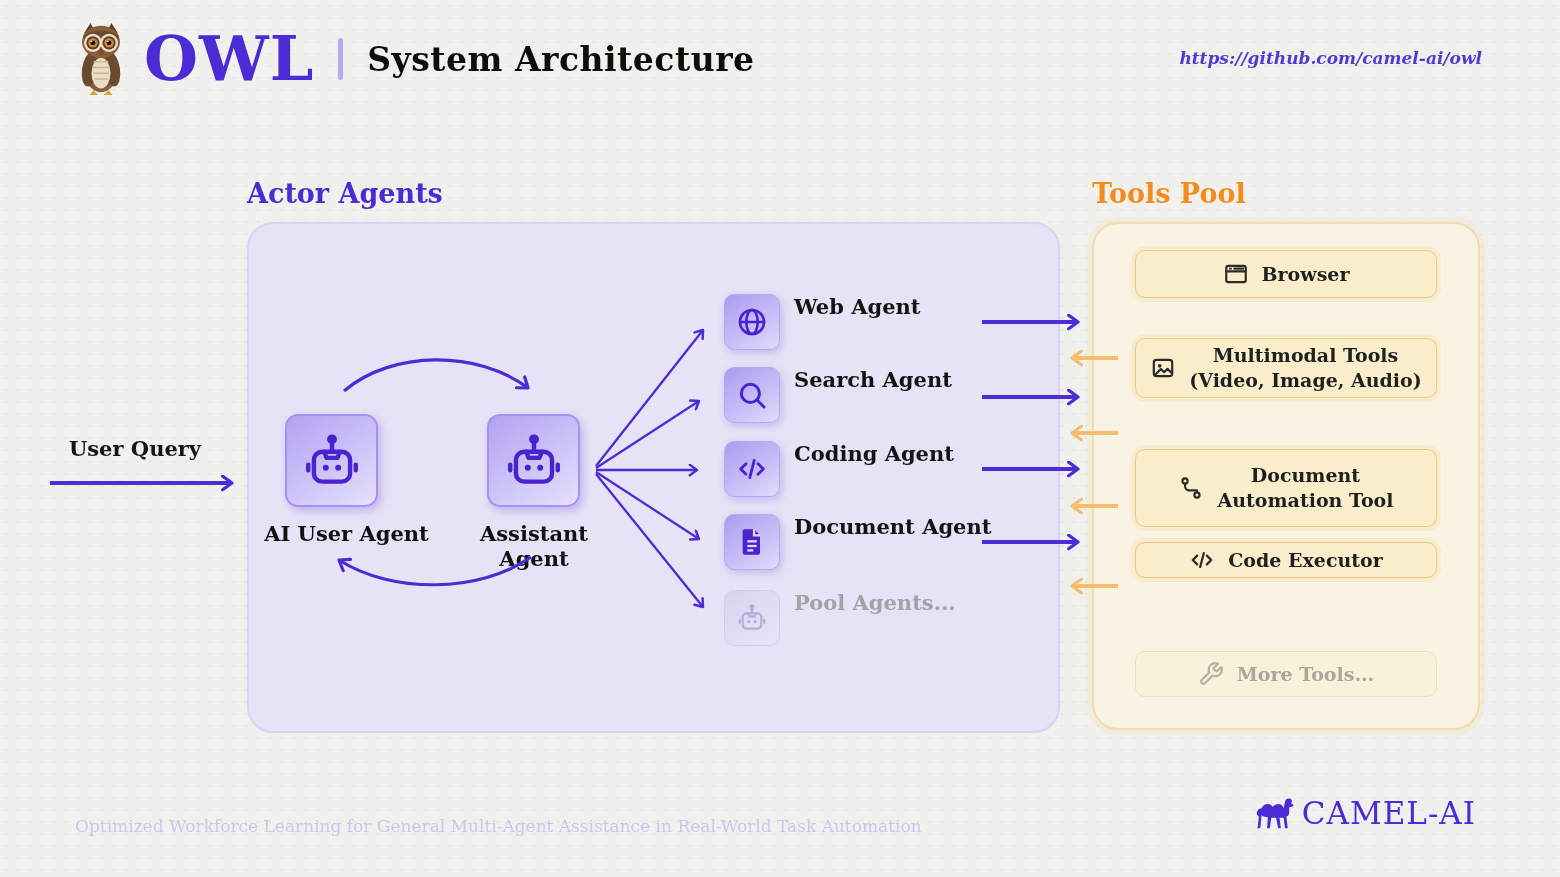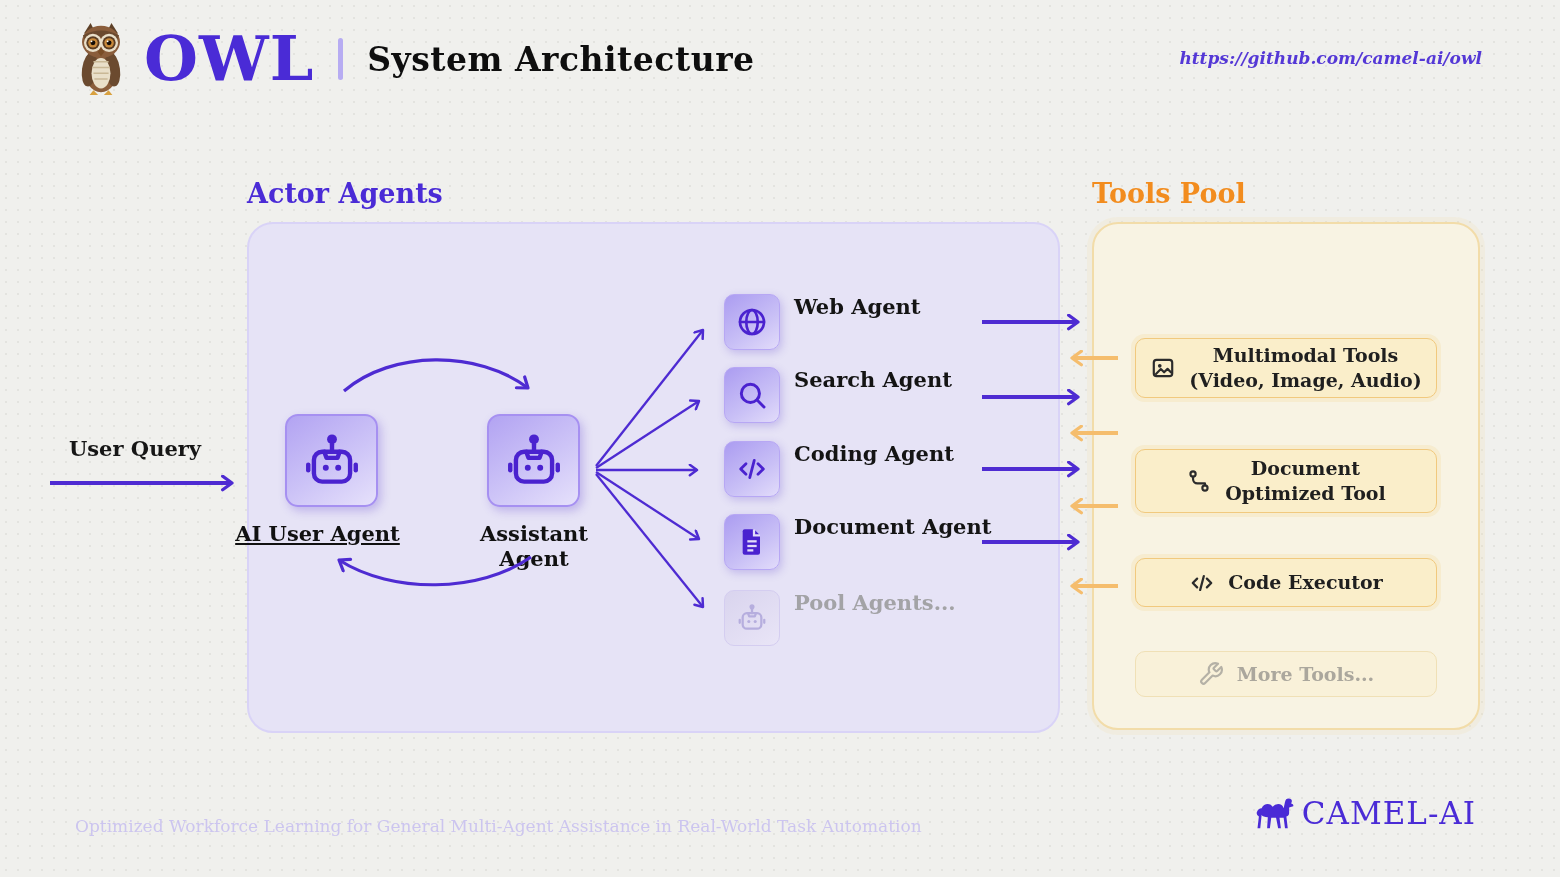--- a/index.html
+++ b/index.html
@@ -41,21 +41,21 @@
 
   
   .robot-tile { width:93px; height:93px; border-radius:13px;
     background:linear-gradient(145deg,#b2a3f2 0%,#cdc4f7 55%,#e6e1fb 100%);
     border:2px solid #a690f1; box-shadow:3px 4px 10px rgba(88,58,205,.28);
     display:flex; align-items:center; justify-content:center; }
   .robot-tile svg { width:62px; height:62px; color:#4a22cf; }
   .tile-ai-user { left:285px; top:414px; }
   .tile-assistant { left:487px; top:414px; }
   .robot-label { top:521px; text-align:center; font-size:21px; font-weight:bold; color:#111; }
-  .label-ai-user { left:224px; width:187px;text-decoration:underline; }
+  .label-ai-user { left:253px; width:187px; }
   .label-assistant { left:443px; width:182px; }
 
   
   .agent-row { left:724px; display:flex; gap:14px; height:56px; }
   .agent-tile { width:56px; height:56px; border-radius:10px; flex:0 0 auto;
     background:linear-gradient(145deg,#a röhre 0,#fff 0); 
     background:linear-gradient(145deg,#ab9cf1 0%,#c9c0f6 60%,#e2dcfa 100%);
     border:1.5px solid #b7a7f4; box-shadow:2px 3px 8px rgba(88,58,205,.25);
     display:flex; align-items:center; justify-content:center; }
   .agent-tile svg { width:32px; height:32px; color:#4a22cf; }
@@ -205,43 +205,55 @@
         <path d="M9 8.4 l0.9 2.4 h4.2 l0.9 -2.4"></path>
         <circle cx="9.6" cy="14.6" r="1.15" fill="currentColor" stroke="none"></circle>
         <circle cx="14.4" cy="14.6" r="1.15" fill="currentColor" stroke="none"></circle>
         <line x1="2.8" y1="13.4" x2="2.8" y2="15.6"></line>
         <line x1="21.2" y1="13.4" x2="21.2" y2="15.6"></line>
       </svg>
     </span>
     <span class="agent-label">Pool Agents...</span>
   </div>
 
+  <div class="abs tool-card" style="top:250px;height:48px">
+    <svg viewBox="0 0 24 24" fill="none" stroke="currentColor" stroke-width="2" stroke-linecap="round">
+      <rect x="3" y="4.5" width="18" height="15" rx="2"></rect>
+        <line x1="3" y1="9.5" x2="21" y2="9.5"></line>
+      <rect x="5.6" y="6.3" width="2.6" height="1.6" fill="currentColor" stroke="none"></rect>
+      <line x1="10.5" y1="7.1" x2="18.5" y2="7.1"></line>
+    </svg>
+    <span class="tool-text">
+      <span>Browser</span>
+      <span></span>
+    </span>
+  </div>
   <div class="abs tool-card" style="top:338px;height:60px">
     <svg viewBox="0 0 24 24" fill="none" stroke="currentColor" stroke-width="2" stroke-linecap="round" stroke-linejoin="round">
       <rect x="3.5" y="4.5" width="17" height="15" rx="2.5"></rect>
       <circle cx="9" cy="10" r="1.7" fill="currentColor" stroke="none"></circle>
       <path d="M5.5 17.5 l4.5-4.5 3 3 3.2-3.2 3.3 3.3"></path>
     </svg>
     <span class="tool-text">
       <span>Multimodal Tools</span>
       <span>(Video, Image, Audio)</span>
     </span>
   </div>
-  <div class="abs tool-card" style="top:449px;height:64px">
+  <div class="abs tool-card" style="top:449px;height:78px">
     <svg viewBox="0 0 24 24" fill="none" stroke="currentColor" stroke-width="2" stroke-linecap="round" stroke-linejoin="round">
       <circle cx="6.5" cy="5.5" r="2.4"></circle>
       <circle cx="17.5" cy="18.5" r="2.4"></circle>
       <path d="M6.5 8 v2.2 a4 4 0 0 0 4 4 h7 v1.8"></path>
     </svg>
     <span class="tool-text">
       <span>Document</span>
-      <span>Optimized Tool</span>
-    </span>
-  </div>
-  <div class="abs tool-card" style="top:558px;height:49px">
+      <span>Automation Tool</span>
+    </span>
+  </div>
+  <div class="abs tool-card" style="top:542px;height:36px">
     <svg viewBox="0 0 24 24" fill="none" stroke="currentColor" stroke-width="2.1" stroke-linecap="round" stroke-linejoin="round">
       <polyline points="7.5 8 3.5 12 7.5 16"></polyline>
         <polyline points="16.5 8 20.5 12 16.5 16"></polyline>
         <line x1="13.7" y1="5.6" x2="10.3" y2="18.4"></line>
     </svg>
     <span class="tool-text">
       <span>Code Executor</span>
       <span></span>
     </span>
   </div>

